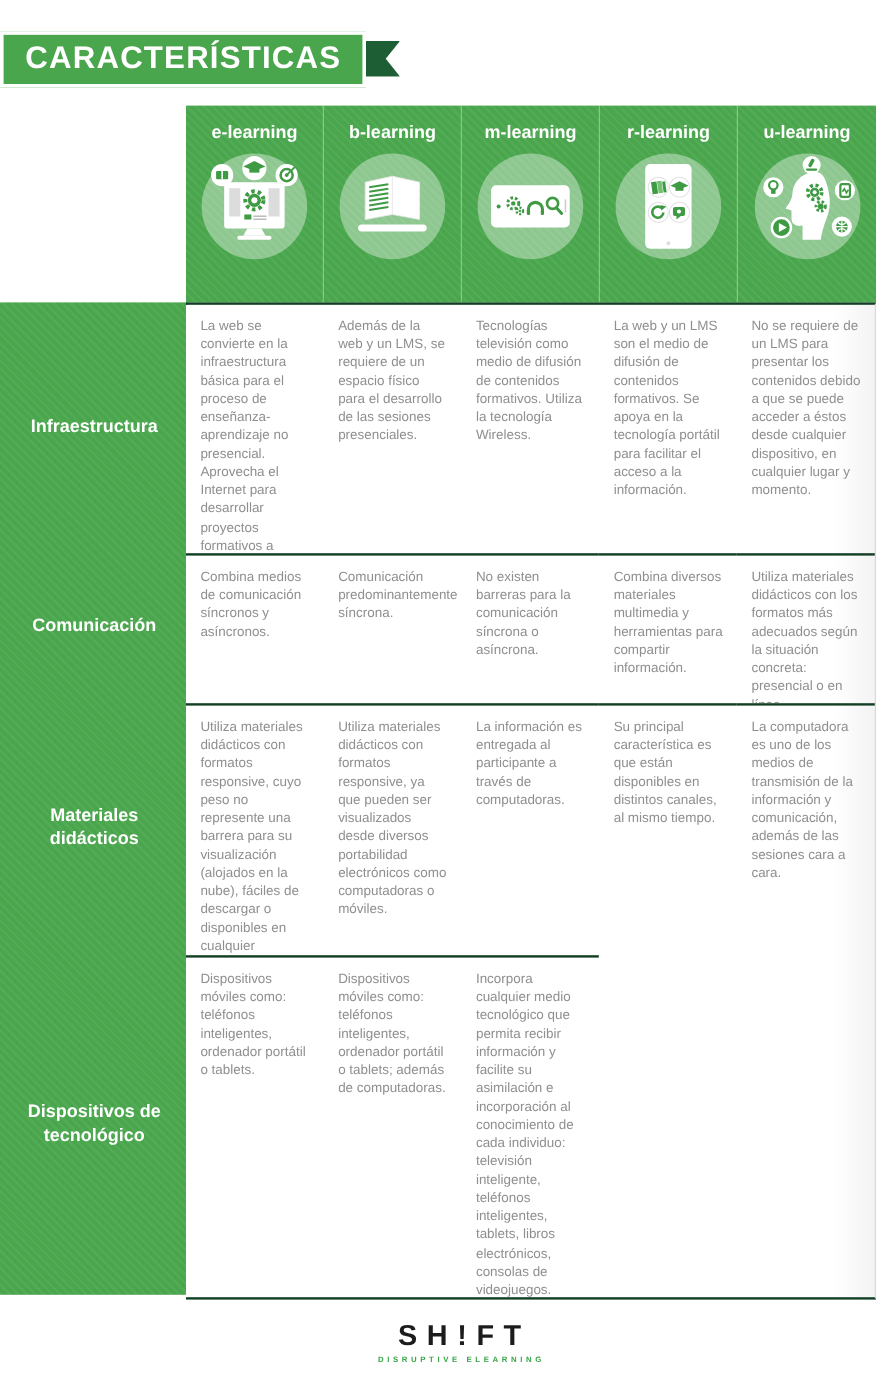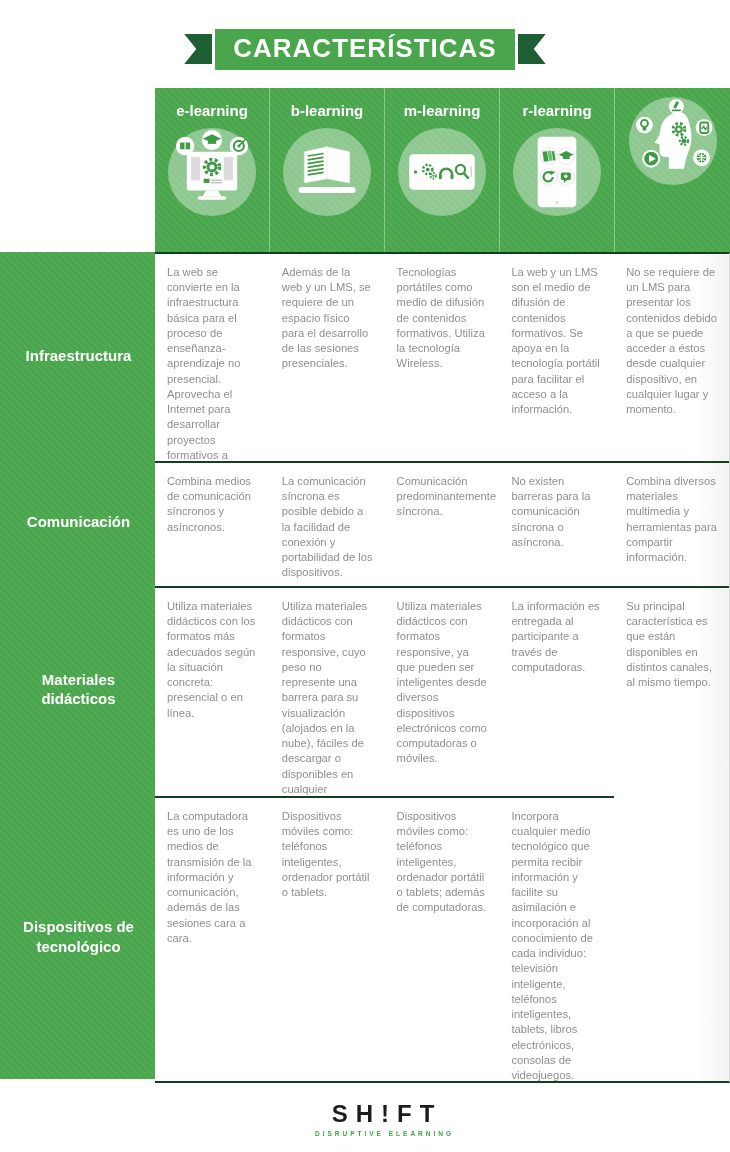--- a/index.html
+++ b/index.html
@@ -1,20 +1,20 @@
 <!DOCTYPE html>
 <html><head>
 <meta charset="utf-8">
 <style>
   * { margin:0; padding:0; box-sizing:border-box; }
   html,body { width:730px; height:1152px; background:#fff; font-family:"Liberation Sans", sans-serif; }
   #page { position:relative; width:730px; height:1152px; overflow:hidden; background:#fff; }
 
   
-  .banner-wrap { position:absolute; top:26px; left:0; width:730px; text-align:center; }
+  .banner-wrap { position:absolute; top:26px; left:0; width:730px; }
   .banner { position:relative; display:inline-block; }
   .banner-tail { position:absolute; top:8px; width:40px; height:30px; background:#1e5e34; z-index:0; }
   .banner-tail.left  { left:-28px;  clip-path:polygon(100% 0, 0 0, 12px 50%, 0 100%, 100% 100%); }
   .banner-tail.right { right:-28px; clip-path:polygon(0 0, 100% 0, calc(100% - 12px) 50%, 100% 100%, 0 100%); }
   .banner-band { position:relative; z-index:1; display:inline-block; background:#4aa64d; border:3px solid #fff;
                  padding:4px 18px 6px; color:#fff; font-size:26px; font-weight:bold; letter-spacing:1px; }
 
   
   .thead { position:absolute; left:155px; top:88px; width:575px; height:164px; background:#4aa64d;
            background-image:repeating-linear-gradient(45deg, rgba(255,255,255,0.05) 0 2px, transparent 2px 5px); }
@@ -155,20 +155,21 @@
             <circle cx="61" cy="56" r="10" fill="#fff" stroke="#e2e2e2"></circle>
             <rect class="gn" x="54.5" y="50.5" width="12" height="9" rx="2"></rect>
             <polygon class="gn" points="58,59 58,63 63,59"></polygon>
             <circle class="wh" cx="60.5" cy="55" r="2"></circle>
             <circle cx="50" cy="86.5" r="2" fill="#dedede"></circle>
           </svg>
         </div>
       </div>
 
       <div class="hcol">
+        <div class="hcol-title">u-learning</div>
         <div class="hcol-iconwrap">
           <svg viewBox="0 0 100 100">
             <path class="wh" d="M60,16 C47,15 36,24 35,37 C34.5,43 32,47 28,52 L34,54 L34,62 C34,68 39,70 45,69 L45,83 L63,83 C64,76 66,70 68,64 C72,55 73,46 71,36 C69,25 66,17 60,16 Z"></path>
             <circle cx="57" cy="36" r="7" fill="none" stroke="#3f9a44" stroke-width="3.6" stroke-dasharray="3 2.6"></circle>
             <circle class="gn" cx="57" cy="36" r="4.6"></circle>
             <circle class="wh" cx="57" cy="36" r="2"></circle>
             <circle cx="63" cy="50" r="4.6" fill="none" stroke="#3f9a44" stroke-width="3" stroke-dasharray="2.4 2"></circle>
             <circle class="gn" cx="63" cy="50" r="2.8"></circle>
             <circle class="wh" cx="54" cy="9" r="9"></circle>
             <rect class="gn" x="52" y="2.5" width="3.5" height="9" rx="1.7" transform="rotate(28 54 7)"></rect>
@@ -212,33 +213,32 @@
   <div class="sidebar">
     <div class="side-label sl-0">Infraestructura</div>
     <div class="side-label sl-1">Comunicación</div>
     <div class="side-label sl-2">Materiales didácticos</div>
     <div class="side-label sl-3">Dispositivos de tecnológico</div>
   </div>
 
   <div class="content">
     <div class="cell">La web se convierte en la infraestructura básica para el proceso de enseñanza-aprendizaje no presencial. Aprovecha el Internet para desarrollar proyectos formativos a través de un LMS.</div>
     <div class="cell">Además de la web y un LMS, se requiere de un espacio físico para el desarrollo de las sesiones presenciales.</div>
-    <div class="cell">Tecnologías portátiles como medio de difusión de contenidos formativos. Utiliza la tecnología Wireless.</div>
+    <div class="cell">Tecnologías televisión como medio de difusión de contenidos formativos. Utiliza la tecnología Wireless.</div>
     <div class="cell">La web y un LMS son el medio de difusión de contenidos formativos. Se apoya en la tecnología portátil para facilitar el acceso a la información.</div>
     <div class="cell">No se requiere de un LMS para presentar los contenidos debido a que se puede acceder a éstos desde cualquier dispositivo, en cualquier lugar y momento.</div>
 
     <div class="cell r1">Combina medios de comunicación síncronos y asíncronos.</div>
-    <div class="cell r1">La comunicación síncrona es posible debido a la facilidad de conexión y portabilidad de los dispositivos.</div>
     <div class="cell r1">Comunicación predominantemente síncrona.</div>
     <div class="cell r1">No existen barreras para la comunicación síncrona o asíncrona.</div>
 
     <div class="cell r1">Combina diversos materiales multimedia y herramientas para compartir información.</div>
     <div class="cell r1">Utiliza materiales didácticos con los formatos más adecuados según la situación concreta: presencial o en línea.</div>
     <div class="cell r1">Utiliza materiales didácticos con formatos responsive, cuyo peso no represente una barrera para su visualización (alojados en la nube), fáciles de descargar o disponibles en cualquier momento.</div>
-    <div class="cell r1">Utiliza materiales didácticos con formatos responsive, ya que pueden ser inteligentes desde diversos dispositivos electrónicos como computadoras o móviles.</div>
+    <div class="cell r1">Utiliza materiales didácticos con formatos responsive, ya que pueden ser visualizados desde diversos portabilidad electrónicos como computadoras o móviles.</div>
     <div class="cell r1">La información es entregada al participante a través de computadoras.</div>
 
     <div class="cell r1">Su principal característica es que están disponibles en distintos canales, al mismo tiempo.</div>
     <div class="cell r1">La computadora es uno de los medios de transmisión de la información y comunicación, además de las sesiones cara a cara.</div>
     <div class="cell r1">Dispositivos móviles como: teléfonos inteligentes, ordenador portátil o tablets.</div>
     <div class="cell r1">Dispositivos móviles como: teléfonos inteligentes, ordenador portátil o tablets; además de computadoras.</div>
     <div class="cell r1">Incorpora cualquier medio tecnológico que permita recibir información y facilite su asimilación e incorporación al conocimiento de cada individuo: televisión inteligente, teléfonos inteligentes, tablets, libros electrónicos, consolas de videojuegos.</div>
   </div>
 
   <div class="footer">

